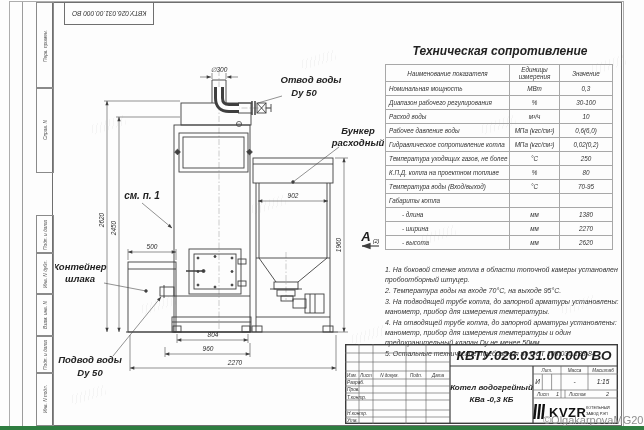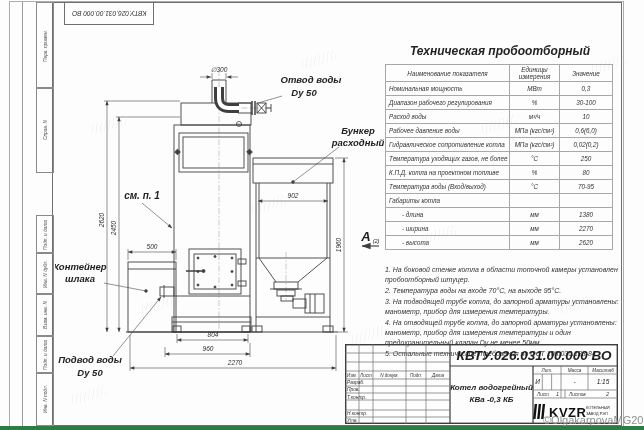--- a/index.html
+++ b/index.html
@@ -236,21 +236,21 @@
       <text x="142" y="199" font-size="10">см. п. 1</text>
       <text x="80" y="270">Контейнер</text>
       <text x="80" y="282">шлака</text>
       <text x="90" y="363">Подвод воды</text>
       <text x="90" y="376">Dy 50</text>
       <text x="366" y="241" font-size="13">A</text>
       <text x="376" y="243" font-size="5.5" font-weight="400">(2)</text>
     </g>
   </svg>
 
-  <div class="spec-title">Техническая пробоотборный</div>
+  <div class="spec-title">Техническая сопротивление</div>
   <table class="spec">
     <colgroup>
         <col style="width:124px">
         <col style="width:50px">
         <col style="width:53px">
       </colgroup>
     <tbody>
         <tr>
       <th>Наименование показателя</th>
       <th>Единицы измерения</th>

